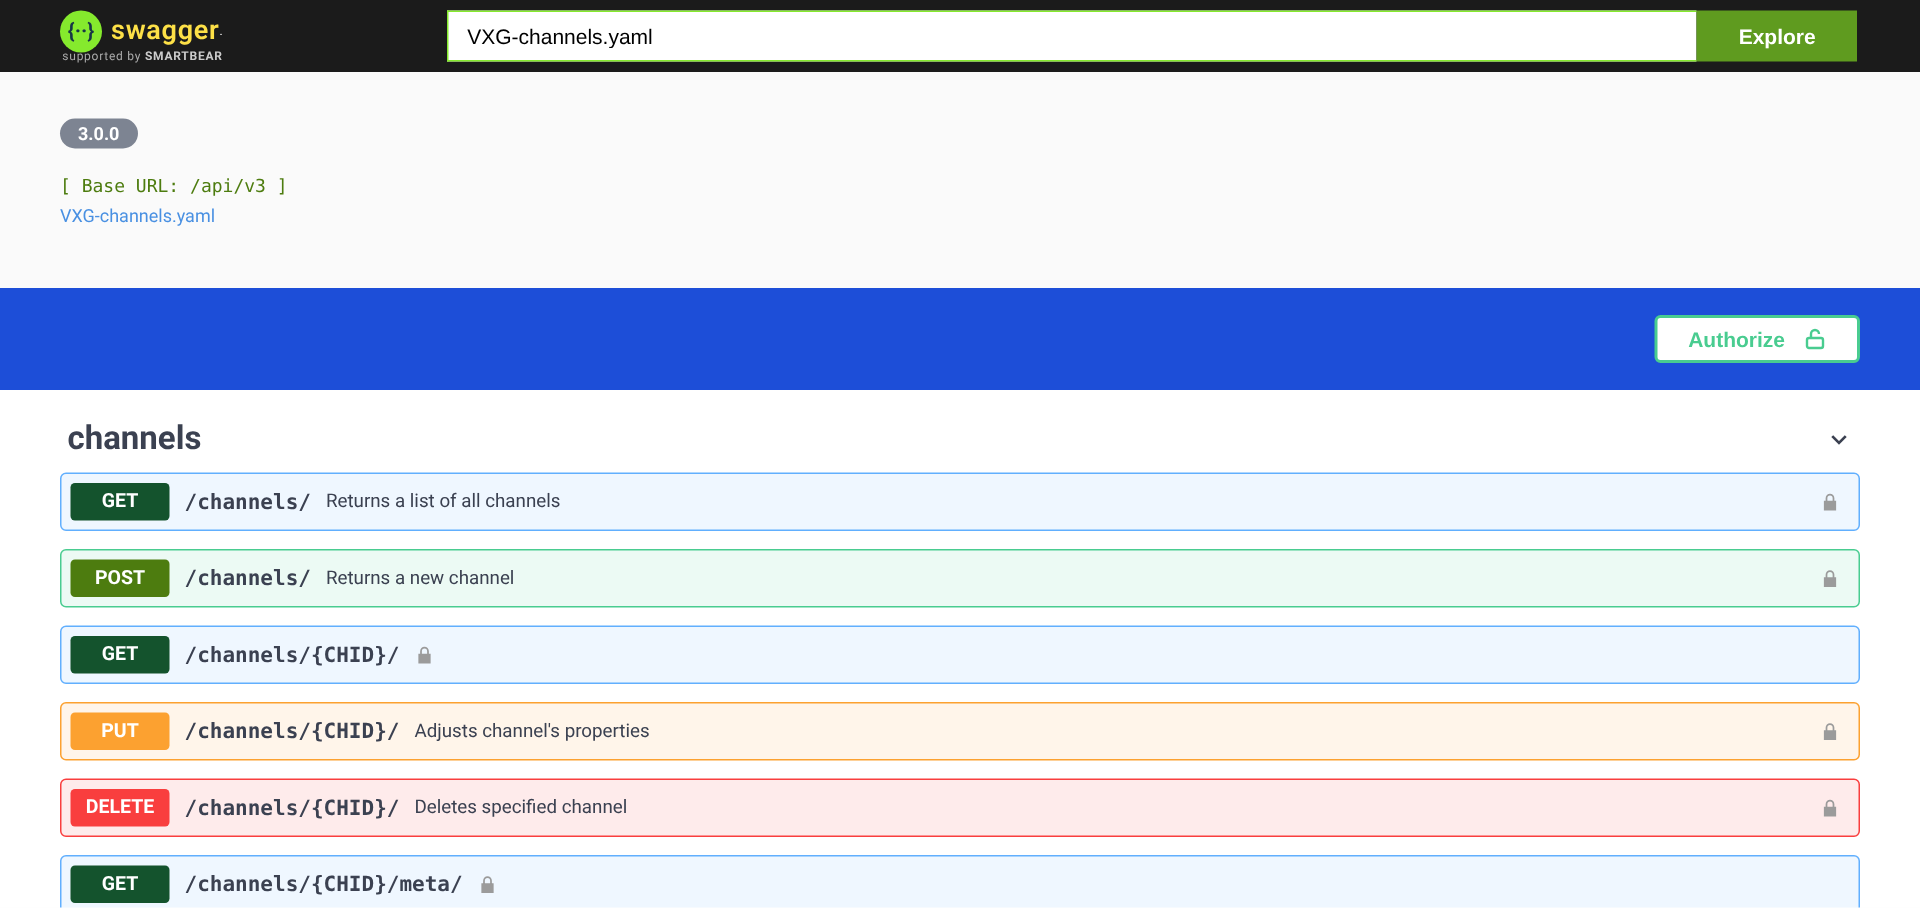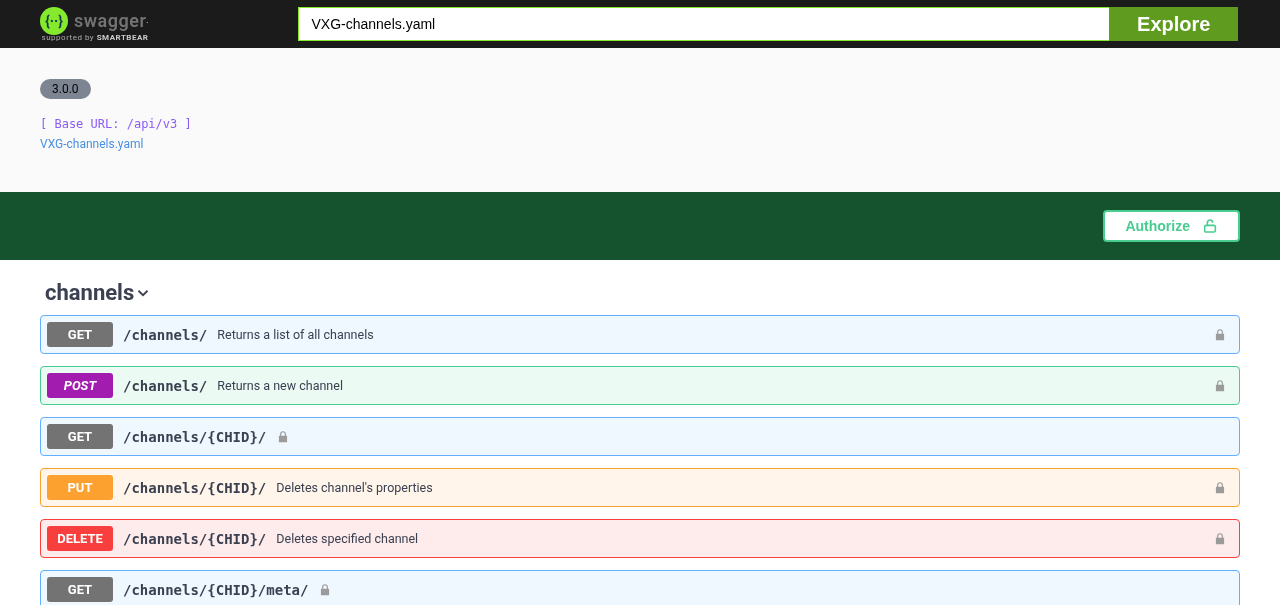--- a/index.html
+++ b/index.html
@@ -22,70 +22,70 @@
   .logo-circle {
     width: 28px; height: 28px;
     background: #85ea2d;
     border-radius: 50%;
     display: flex; align-items: center; justify-content: center;
     margin-right: 6px;
     color: #173647;
     font-size: 14px;
     font-weight: bold;
   }
-  .logo-text { color: #737373; font-size: 18px; font-weight: 600; letter-spacing: 0.5px; }
+  .logo-text { color: #fde047; font-size: 18px; font-weight: 600; letter-spacing: 0.5px; }
   .logo-tm { color:#fff; font-size:8px; vertical-align: super; }
   .logo-sub { color: #aaa; font-size: 8px; letter-spacing: 0.5px; margin-top: -2px; align-self: flex-end; }
   .logo-sub b { color:#ccc; }
   .topbar-spacer { flex: 0 0 150px; }
   .url-wrap { display: flex; flex: 1; max-width: 940px; align-items: stretch; height: 34px; }
   .url-input {
     flex: 1;
     border: 1px solid #85ea2d;
     border-right: none;
     padding: 0 12px;
     font-size: 14px;
     outline: none;
   }
   .explore-btn {
     background: #5f9b1f;
     color: #fff;
     border: none;
     padding: 0 28px;
-    font-size: 20px;
+    font-size: 14px;
     font-weight: 600;
     cursor: pointer;
   }
   .info-section {
     padding: 30px 40px 40px 40px;
     background: #fafafa;
   }
   .version-badge {
     display: inline-block;
     background: #7d8492;
-    color: #000000;
+    color: #ffffff;
     border-radius: 14px;
     padding: 3px 12px;
     font-size: 12px;
-    font-weight: 400;
+    font-weight: 700;
     margin-bottom: 18px;
   }
   .base-url {
     font-family: ui-monospace, Menlo, Consolas, monospace;
     font-size: 12px;
-    color: #8b5cf6;
+    color: #4d7c0f;
     margin-bottom: 2px;
   }
   .spec-link {
     font-size: 12px;
     color: #4990e2;
     text-decoration: none;
   }
   .scheme-section {
-    background: #14532d;
+    background: #1d4ed8;
     padding: 18px 40px;
     display: flex;
     justify-content: flex-end;
     border-top: 0;
   }
   .authorize-btn {
     display: flex; align-items: center; gap: 12px;
     background: #fff;
     border: 2px solid #49cc90;
     color: #49cc90;
@@ -93,21 +93,21 @@
     font-size: 14px;
     padding: 6px 20px;
     border-radius: 4px;
     cursor: pointer;
   }
   .main {
     padding: 0 40px 30px 40px;
     background: #fff;
   }
   .tag-header {
-    display: flex; align-items: center;
+    display: flex; justify-content: space-between; align-items: center;
     padding: 20px 5px 10px 5px;
     cursor: pointer;
   }
   .tag-name { font-size: 22px; font-weight: 700; color: #3b4151; }
   .chevron { width: 18px; height: 18px; }
   .op {
     border: 1px solid;
     border-radius: 4px;
     margin-bottom: 12px;
     display: flex; align-items: center;
@@ -121,21 +121,21 @@
   .method {
     min-width: 66px;
     text-align: center;
     color: #fff;
     font-weight: 700;
     font-size: 13px;
     border-radius: 3px;
     padding: 5px 0;
     margin-right: 10px;
   }
-  .m-get{background:#737373;} .m-post{background:#a21caf;font-style:italic;}
+  .m-get{background:#14532d;} .m-post{background:#4d7c0f;}
   .m-put{background:#fca130;} .m-delete{background:#f93e3e;}
   .op-path {
     font-family: ui-monospace, Menlo, Consolas, monospace;
     font-size: 14px;
     font-weight: 600;
     color: #3b4151;
     margin-right: 10px;
     text-align: right;
   }
   .op-summary { font-size: 12.5px; color: #3b4151; flex:1; }
@@ -212,21 +212,21 @@
         <span class="op-path">/channels/{CHID}/</span>
         <span class="op-lock">
   <svg width="14" height="14" viewBox="0 0 24 24" fill="#9b9b9b">
     <path d="M17 10V7a5 5 0 1 0-10 0v3H5v11h14V10h-2zm-8-3a3 3 0 1 1 6 0v3H9V7z"></path>
   </svg>
 </span>
       </div>
       <div class="op op-put">
         <span class="method m-put">PUT</span>
         <span class="op-path">/channels/{CHID}/</span>
-        <span class="op-summary">Deletes channel's properties</span>
+        <span class="op-summary">Adjusts channel's properties</span>
         <span class="op-lock">
   <svg width="14" height="14" viewBox="0 0 24 24" fill="#9b9b9b">
     <path d="M17 10V7a5 5 0 1 0-10 0v3H5v11h14V10h-2zm-8-3a3 3 0 1 1 6 0v3H9V7z"></path>
   </svg>
 </span>
       </div>
       <div class="op op-delete">
         <span class="method m-delete">DELETE</span>
         <span class="op-path">/channels/{CHID}/</span>
         <span class="op-summary">Deletes specified channel</span>

